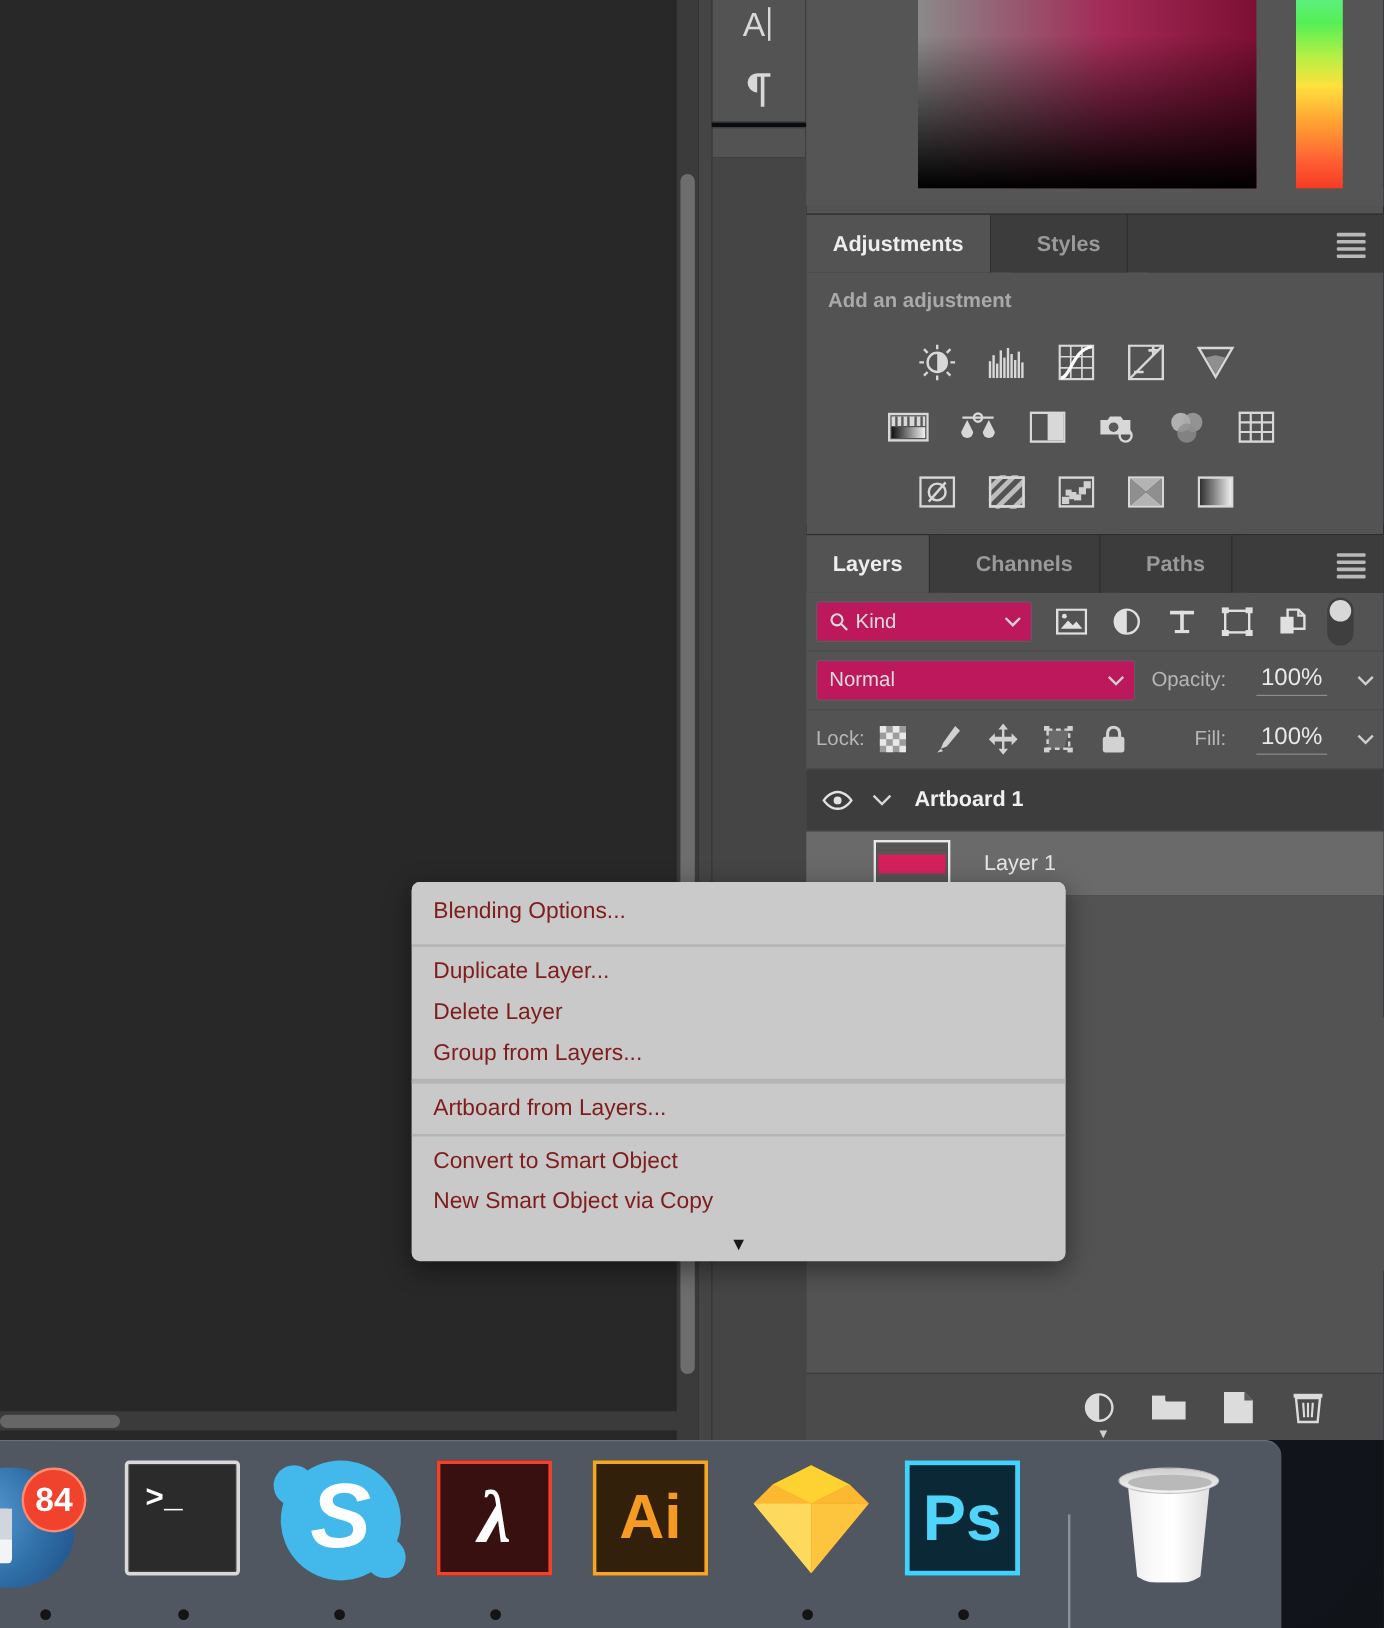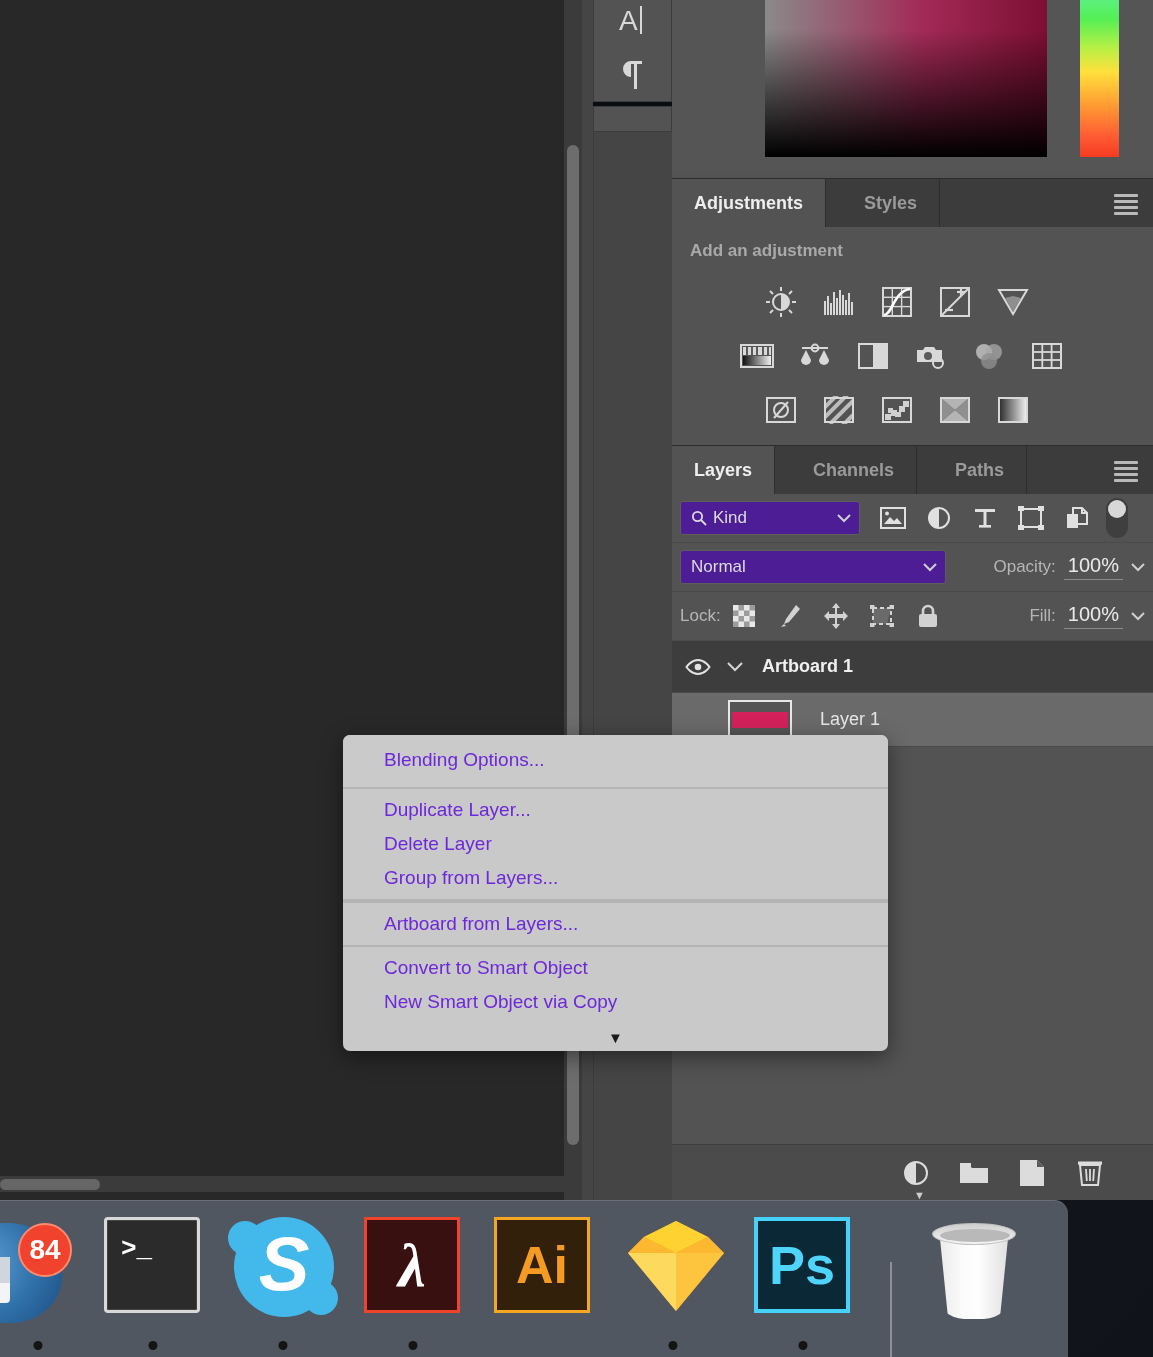--- a/index.html
+++ b/index.html
@@ -150,21 +150,21 @@
     position: absolute; left: 0; top: 445px; width: 481px; height: 755px;
     background: #535353;
   }
   .layers-controls { background: #535353; }
   .ctrl-row {
     display: flex; align-items: center;
     height: 49px; border-bottom: 1px solid #4a4a4a;
     padding: 0 8px;
   }
   .select-box {
-    background: #4c1d95;
+    background: #be185d;
     border: 1px solid #5d5d5d;
     border-radius: 3px;
     height: 34px;
     display: flex; align-items: center;
     padding: 0 8px 0 10px;
     color: #dcdcdc; font-size: 17px;
     position: relative;
   }
   .select-box .caret {
     margin-left: auto; padding-left: 12px; color: #cfcfcf;
@@ -176,21 +176,21 @@
                  display:flex; align-items:center; justify-content:center; }
   .toggle-pill {
     margin-left: 14px; width: 22px; height: 40px;
     background: #3f3f3f; border-radius: 11px; position: relative;
   }
   .toggle-pill::after {
     content: ''; position: absolute; left: 2px; top: 2px;
     width: 18px; height: 18px; border-radius: 50%; background: #d8d8d8;
   }
   .opacity-group {
-    margin-left: auto; display: flex; align-items: center; gap: 8px;
+    margin-left: auto; display: flex; align-items: center; gap: 25px;
     color: #b6b6b6; font-size: 17px;
   }
   .num-field {
     color: #e9e9e9; font-size: 20px;
     border-bottom: 1px solid #8c8c8c;
     padding: 0 4px 2px 4px; min-width: 56px; text-align: right;
   }
   .lock-label { color: #b6b6b6; font-size: 17px; margin-right: 10px; }
   .lock-icons { display: flex; align-items: center; gap: 20px; }
   .lock-icon { width: 26px; height: 26px; color: #d2d2d2;
@@ -242,22 +242,22 @@
     border-radius: 7px;
     box-shadow: 0 6px 22px rgba(0,0,0,.45);
     overflow: hidden;
     z-index: 40;
   }
   .ctx-group { padding: 4px 0; }
   .ctx-group.first { background: #cacaca; padding: 8px 0 10px 0; }
   .ctx-sep { height: 2px; background: #b4b4b4; }
   .ctx-item {
     height: 34px; display: flex; align-items: center;
-    padding-left: 41px;
-    font-size: 19px; color: #6d28d9;
+    padding-left: 18px;
+    font-size: 19px; color: #7f1d1d;
     white-space: nowrap;
   }
   .ctx-more {
     height: 28px; display: flex; align-items: center; justify-content: center;
     color: #1a1a1a; font-size: 15px;
   }
 
   
   .dock {
     position: absolute; left: 0; top: 1200px;

